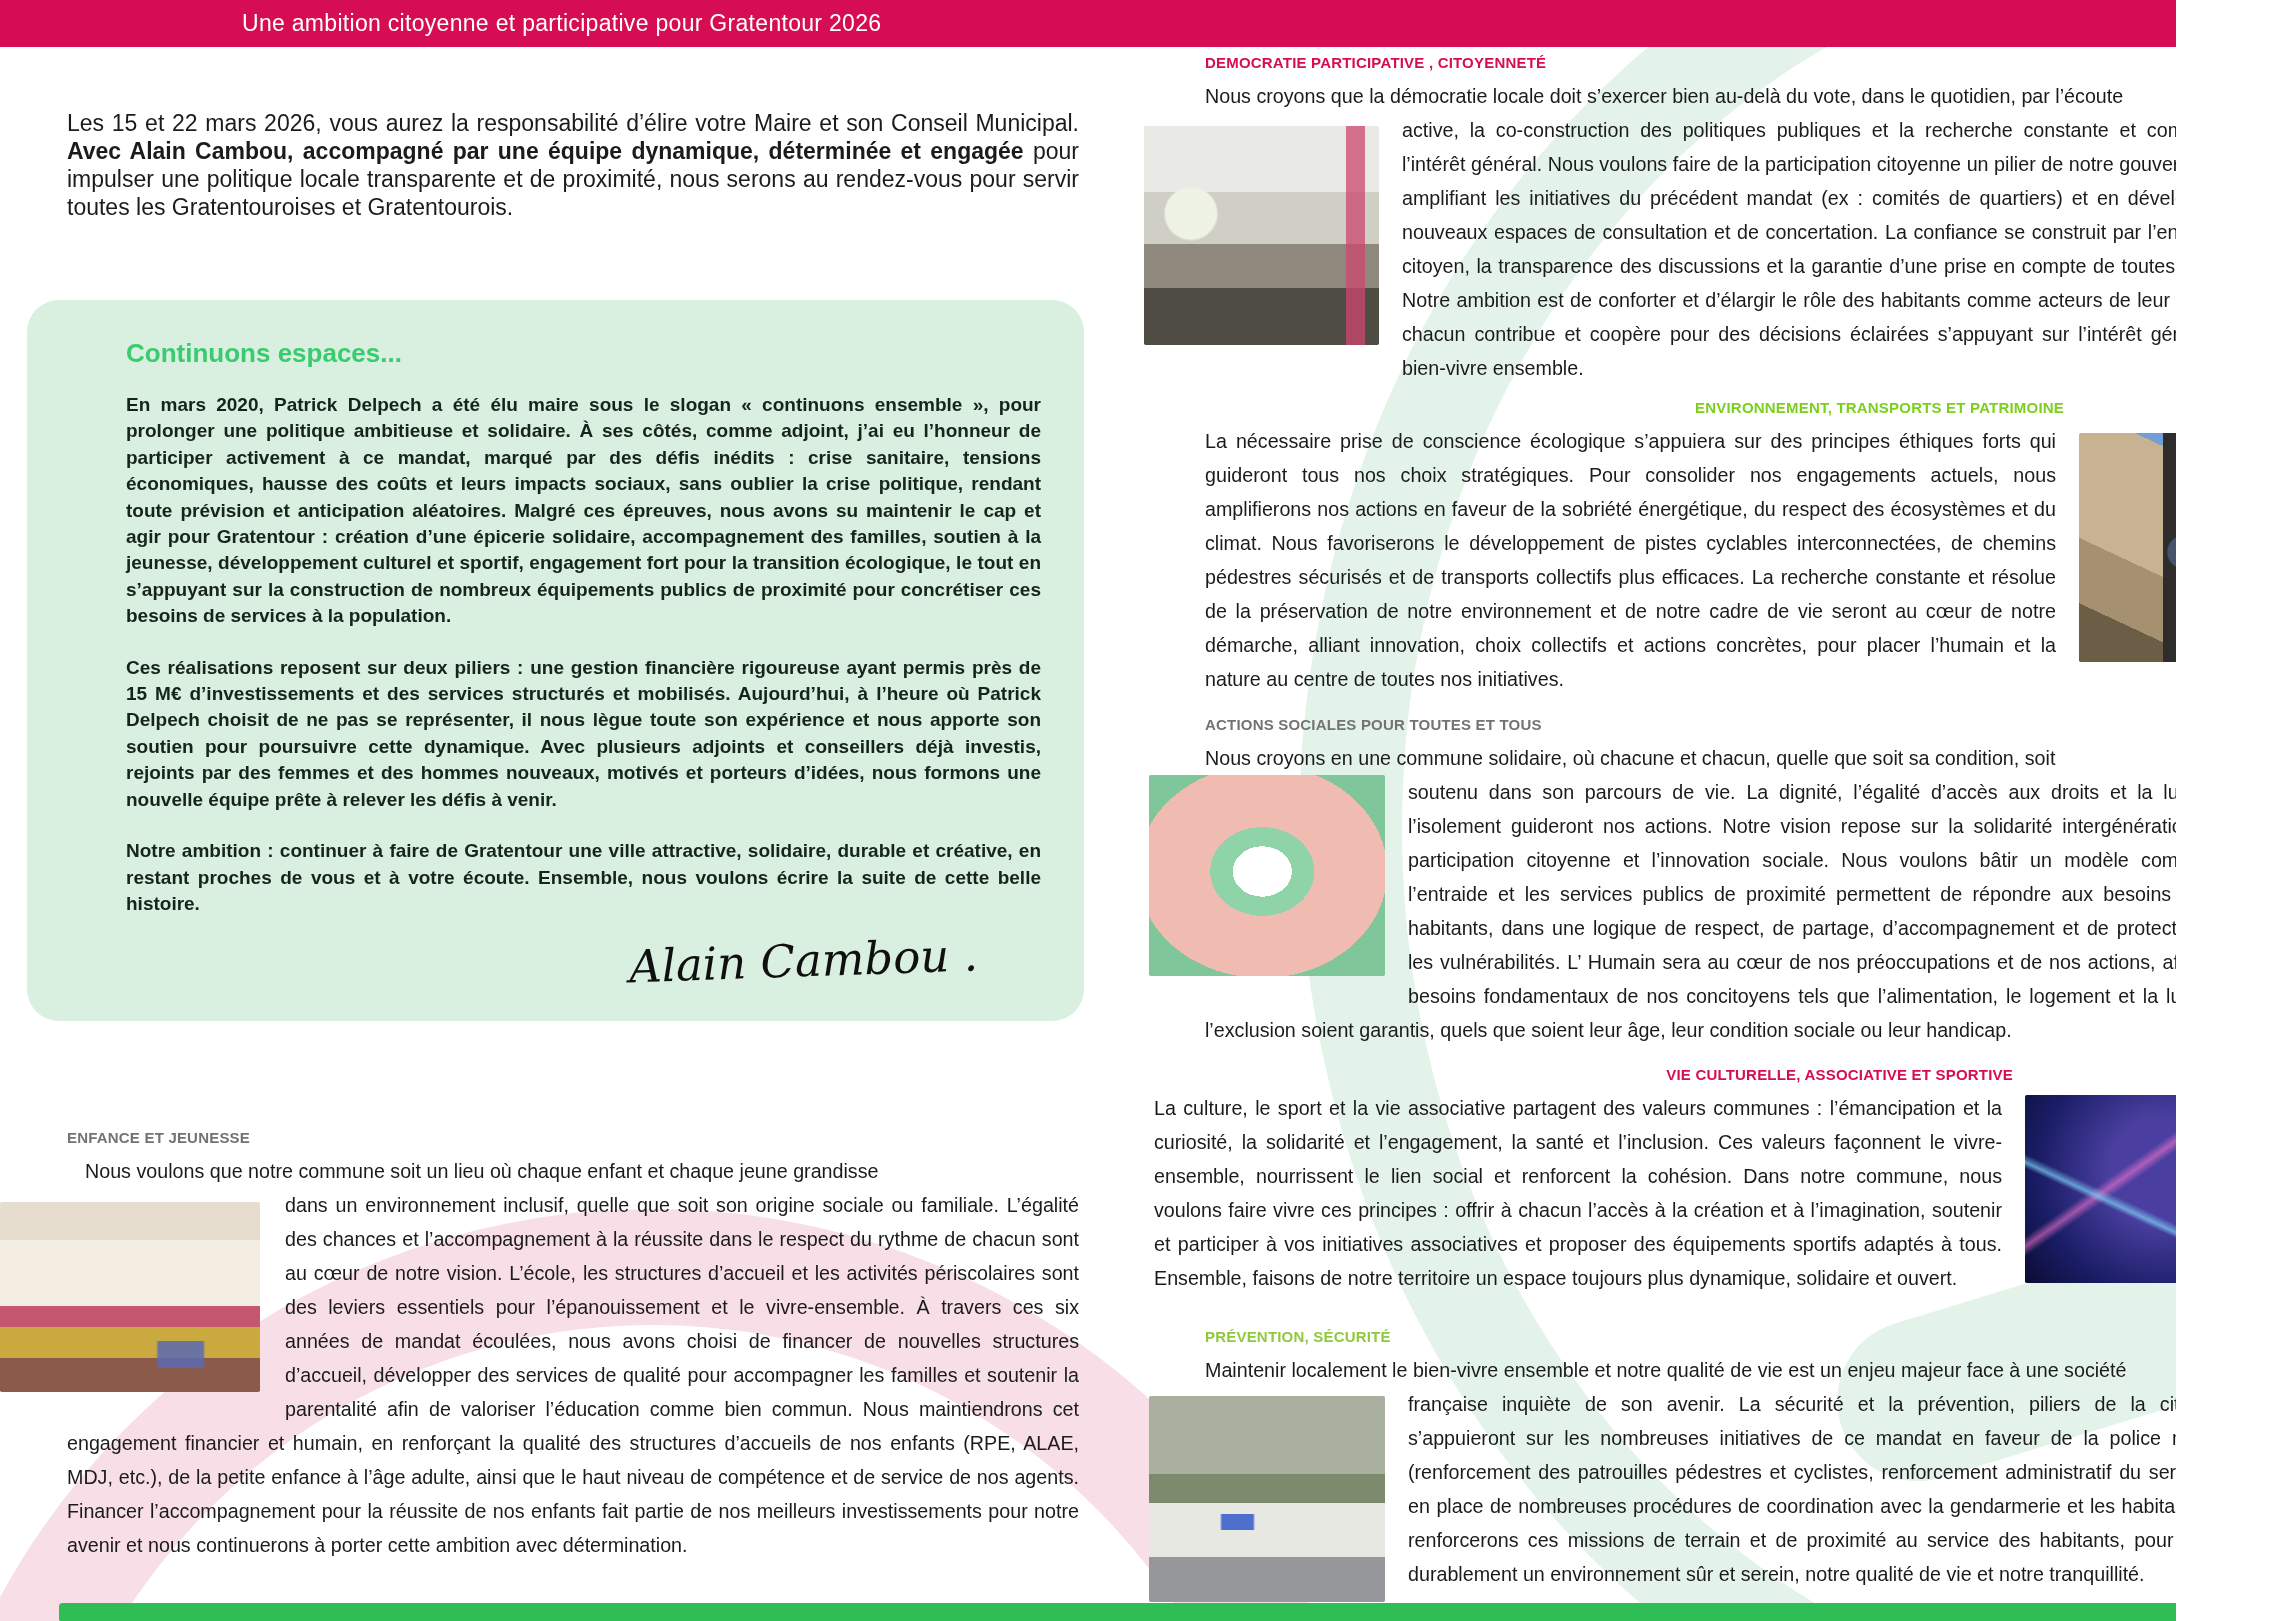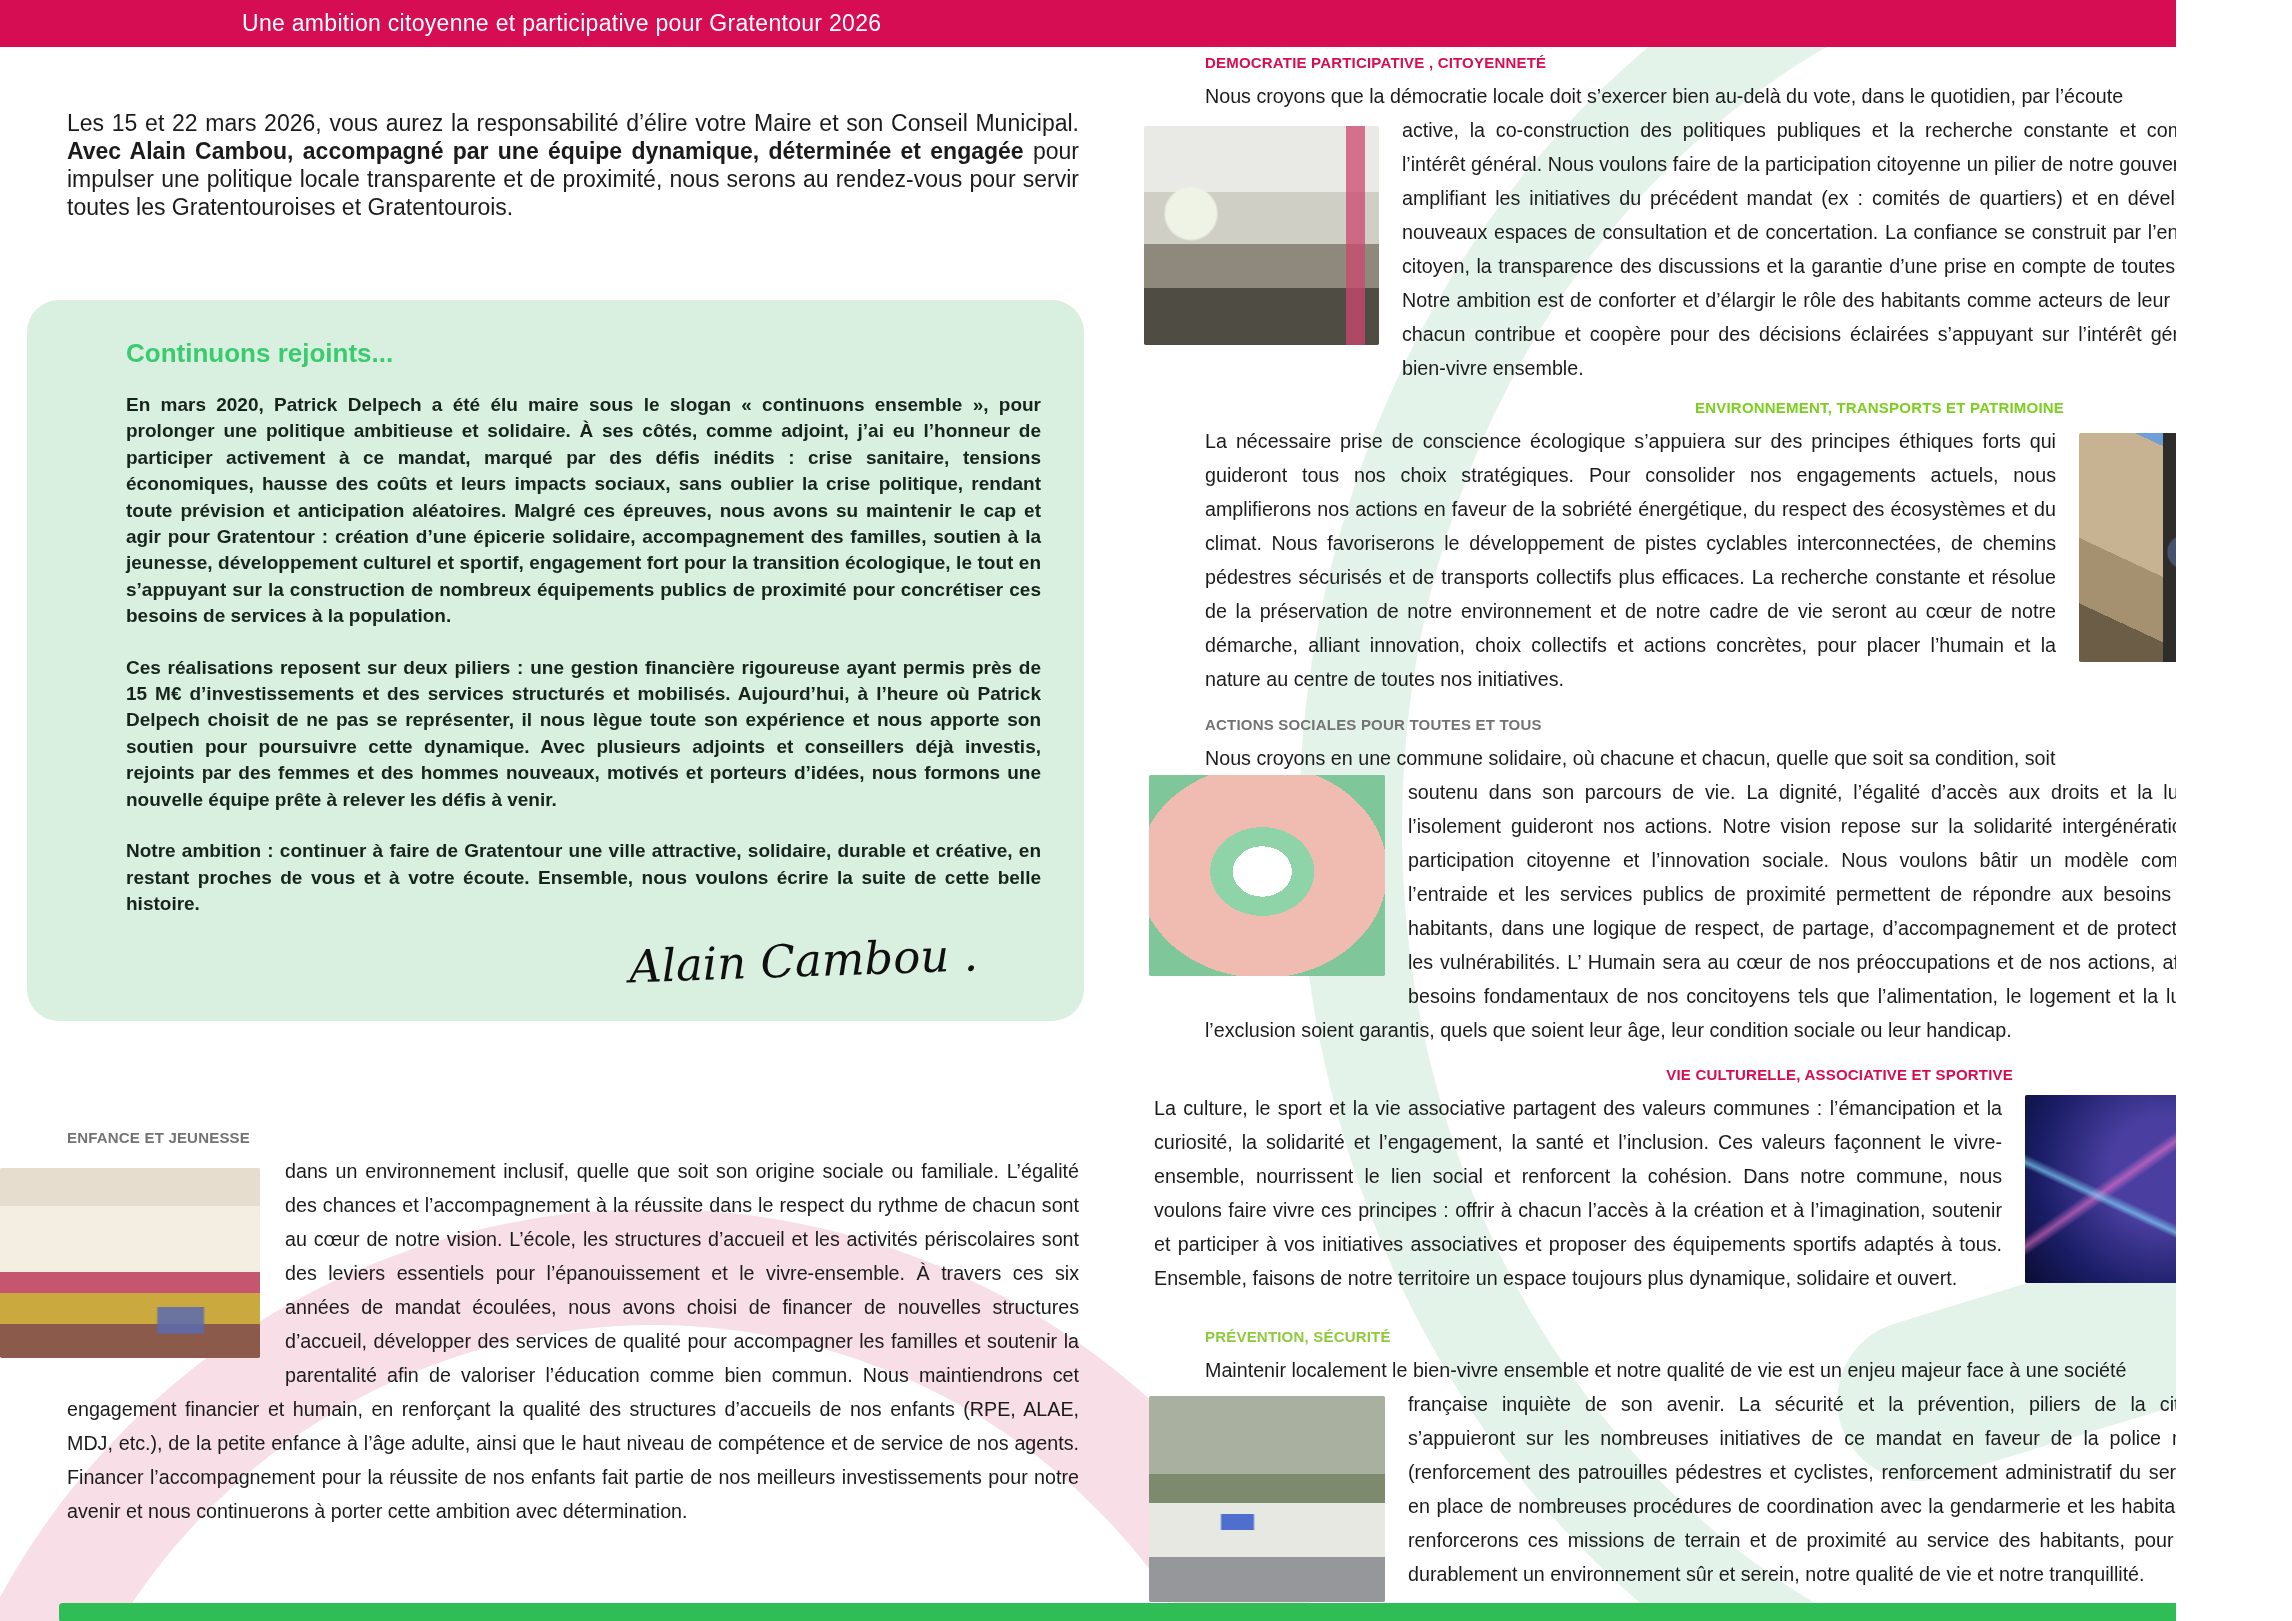--- a/index.html
+++ b/index.html
@@ -106,29 +106,30 @@
 
   <header class="banner">
     <span>Une ambition citoyenne et participative pour Gratentour 2026</span>
   </header>
 
   <section class="sec intro">
     <p><span>Les 15 et 22 mars 2026, vous aurez la responsabilité d’élire votre Maire et son Conseil Municipal. </span><strong>Avec Alain Cambou, accompagné par une équipe dynamique, déterminée et engagée</strong><span> pour impulser une politique locale transparente et de proximité, nous serons au rendez-vous pour servir toutes les Gratentouroises et Gratentourois.</span></p>
   </section>
 
   <section class="sec green-box">
-    <h2>Continuons rejoints...</h2>
+    <h2>Continuons espaces...</h2>
     <p>En mars 2020, Patrick Delpech a été élu maire sous le slogan « continuons ensemble », pour prolonger une politique ambitieuse et solidaire. À ses côtés, comme adjoint, j’ai eu l’honneur de participer activement à ce mandat, marqué par des défis inédits : crise sanitaire, tensions économiques, hausse des coûts et leurs impacts sociaux, sans oublier la crise politique, rendant toute prévision et anticipation aléatoires. Malgré ces épreuves, nous avons su maintenir le cap et agir pour Gratentour : création d’une épicerie solidaire, accompagnement des familles, soutien à la jeunesse, développement culturel et sportif, engagement fort pour la transition écologique, le tout en s’appuyant sur la construction de nombreux équipements publics de proximité pour concrétiser ces besoins de services à la population.</p>
     <p>Ces réalisations reposent sur deux piliers : une gestion financière rigoureuse ayant permis près de 15 M€ d’investissements et des services structurés et mobilisés. Aujourd’hui, à l’heure où Patrick Delpech choisit de ne pas se représenter, il nous lègue toute son expérience et nous apporte son soutien pour poursuivre cette dynamique. Avec plusieurs adjoints et conseillers déjà investis, rejoints par des femmes et des hommes nouveaux, motivés et porteurs d’idées, nous formons une nouvelle équipe prête à relever les défis à venir.</p>
     <p>Notre ambition : continuer à faire de Gratentour une ville attractive, solidaire, durable et créative, en restant proches de vous et à votre écoute. Ensemble, nous voulons écrire la suite de cette belle histoire.</p>
     <div class="signature">Alain Cambou .</div>
   </section>
 
   <section class="sec sec-enfance body-txt">
     <h3 class="h-blue">ENFANCE ET JEUNESSE</h3>
+    <p class="lead">Nous voulons que notre commune soit un lieu où chaque enfant et chaque jeune grandisse</p>
     <div class="flow">
       <div class="photo fl ph-creche"></div>
       <p class="rest">dans un environnement inclusif, quelle que soit son origine sociale ou familiale. L’égalité des chances et l’accompagnement à la réussite dans le respect du rythme de chacun sont au cœur de notre vision. L’école, les structures d’accueil et les activités périscolaires sont des leviers essentiels pour l’épanouissement et le vivre-ensemble. À travers ces six années de mandat écoulées, nous avons choisi de financer de nouvelles structures d’accueil, développer des services de qualité pour accompagner les familles et soutenir la parentalité afin de valoriser l’éducation comme bien commun. Nous maintiendrons cet engagement financier et humain, en renforçant la qualité des structures d’accueils de nos enfants (RPE, ALAE, MDJ, etc.), de la petite enfance à l’âge adulte, ainsi que le haut niveau de compétence et de service de nos agents. Financer l’accompagnement pour la réussite de nos enfants fait partie de nos meilleurs investissements pour notre avenir et nous continuerons à porter cette ambition avec détermination.</p>
     </div>
   </section>
 
   <section class="sec sec-democratie body-txt">
     <h3 class="h-pink">DEMOCRATIE PARTICIPATIVE , CITOYENNETÉ</h3>
     <p class="lead">Nous croyons que la démocratie locale doit s’exercer bien au-delà du vote, dans le quotidien, par l’écoute</p>
     <div class="flow">

